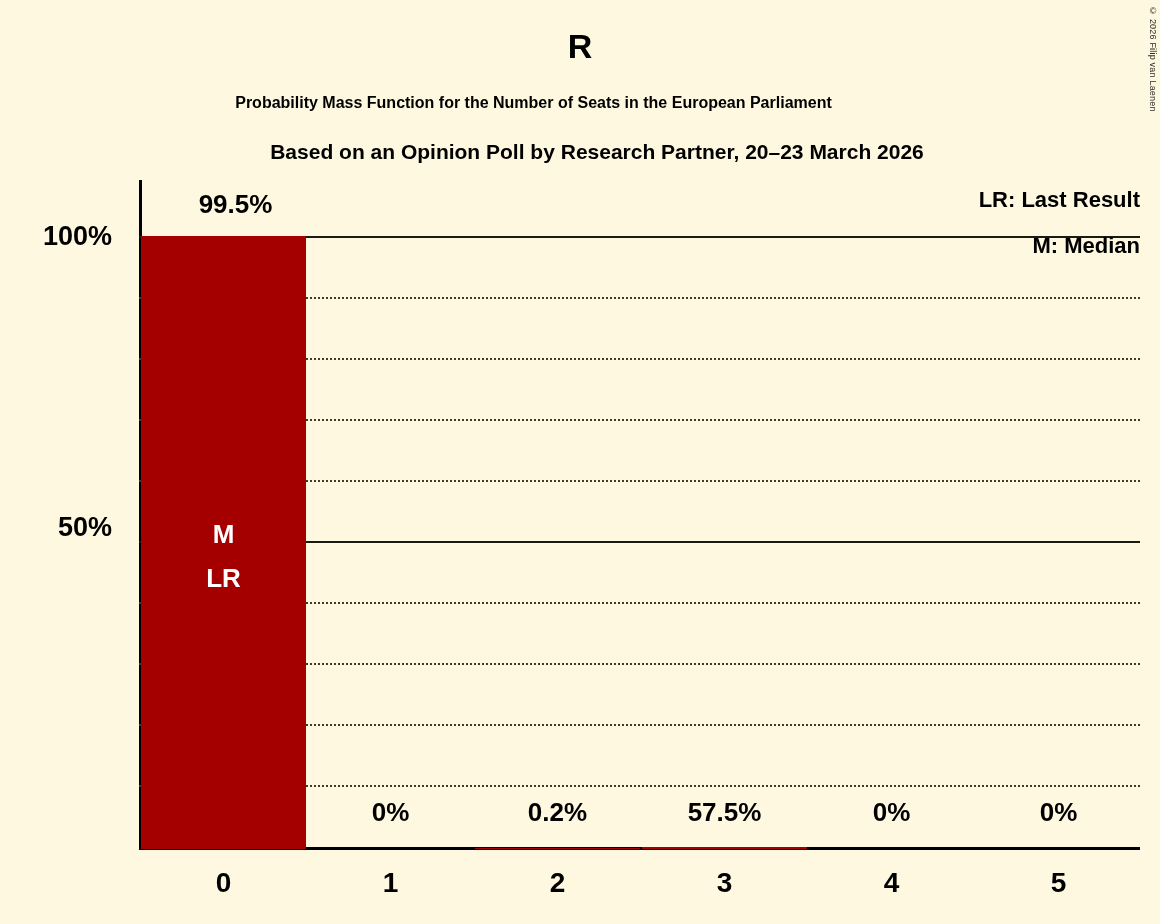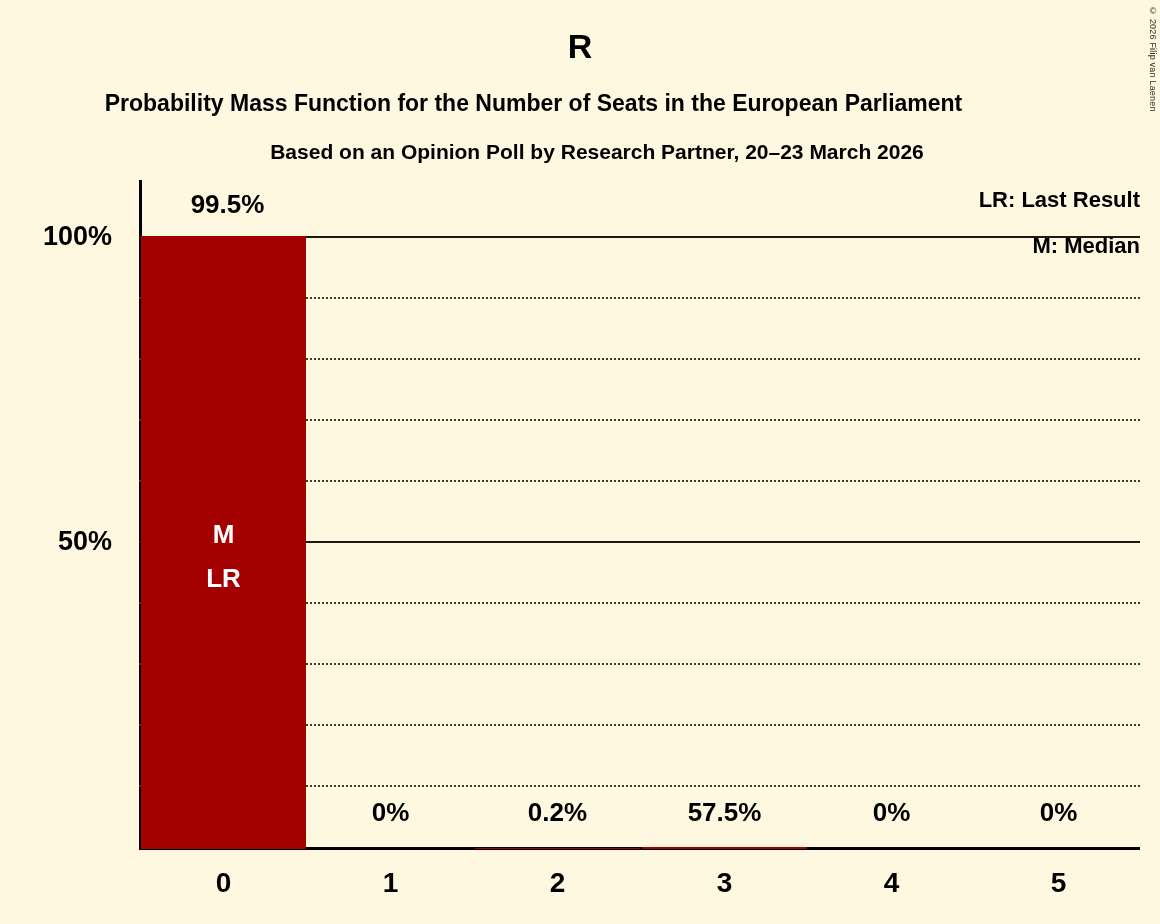--- a/index.html
+++ b/index.html
@@ -34,21 +34,21 @@
     font-size: 34px;
     font-weight: bold;
     line-height: 40px;
   }
   .subtitle1 {
     position: absolute;
     top: 88px;
     left: 0;
     width: 1067px;
     text-align: center;
-    font-size: 23px;
+    font-size: 16px;
     font-weight: bold;
     line-height: 30px;
   }
   .subtitle2 {
     position: absolute;
     top: 138px;
     left: 0;
     width: 1160px;
     text-align: center;
     font-size: 21px;
@@ -157,36 +157,36 @@
   <div class="gridline" style="top:178px;"></div>
   <div class="gridline" style="top:239px;"></div>
   <div class="gridline" style="top:300px;"></div>
   <div class="gridline solid" style="top:361px;"></div>
   <div class="gridline" style="top:422px;"></div>
   <div class="gridline" style="top:483px;"></div>
   <div class="gridline" style="top:544px;"></div>
   <div class="gridline" style="top:605px;"></div>
 
   <div class="ylabel" style="top:41px;">100%</div>
-  <div class="ylabel" style="top:346px;">50%</div>
+  <div class="ylabel" style="top:332px;">50%</div>
 
   <div class="legend" style="top:6px;">LR: Last Result</div>
   <div class="legend" style="top:52px;">M: Median</div>
 
   <div class="bar" style="left:2px; width:165px; height:613px;">
     <div class="bar-annot" style="top:280px;">M</div>
     <div class="bar-annot" style="top:316px;margin-top:8px;">LR</div>
   </div>
   <div class="bar" style="left:169px; width:165px; height:0px;"></div>
   <div class="bar" style="left:336px; width:165px; height:1px;"></div>
   <div class="bar" style="left:503px; width:165px; height:2px;"></div>
   <div class="bar" style="left:670px; width:165px; height:0px;"></div>
   <div class="bar" style="left:837px; width:165px; height:0px;"></div>
 
-  <div class="valuelabel" style="left:6px; width:165px; top:9px;">99.5%</div>
+  <div class="valuelabel" style="left:14px; width:165px; top:9px;">99.5%</div>
   <div class="valuelabel" style="left:169px; width:165px; top:617px;">0%</div>
   <div class="valuelabel" style="left:336px; width:165px; top:617px;">0.2%</div>
   <div class="valuelabel" style="left:503px; width:165px; top:617px;">57.5%</div>
   <div class="valuelabel" style="left:670px; width:165px; top:617px;">0%</div>
   <div class="valuelabel" style="left:837px; width:165px; top:617px;">0%</div>
 </div>
 
 <div class="xtick" style="left:141px; width:165px;">0</div>
 <div class="xtick" style="left:308px; width:165px;">1</div>
 <div class="xtick" style="left:475px; width:165px;">2</div>

